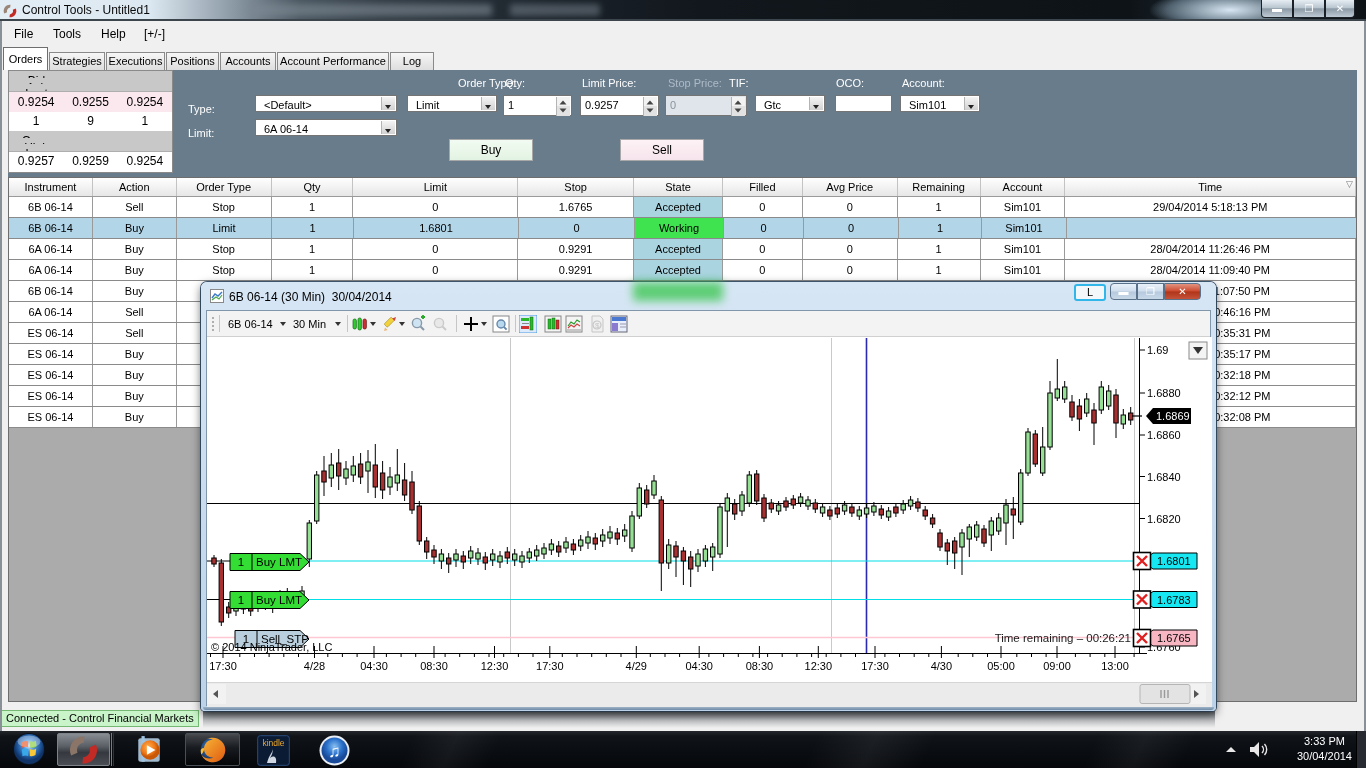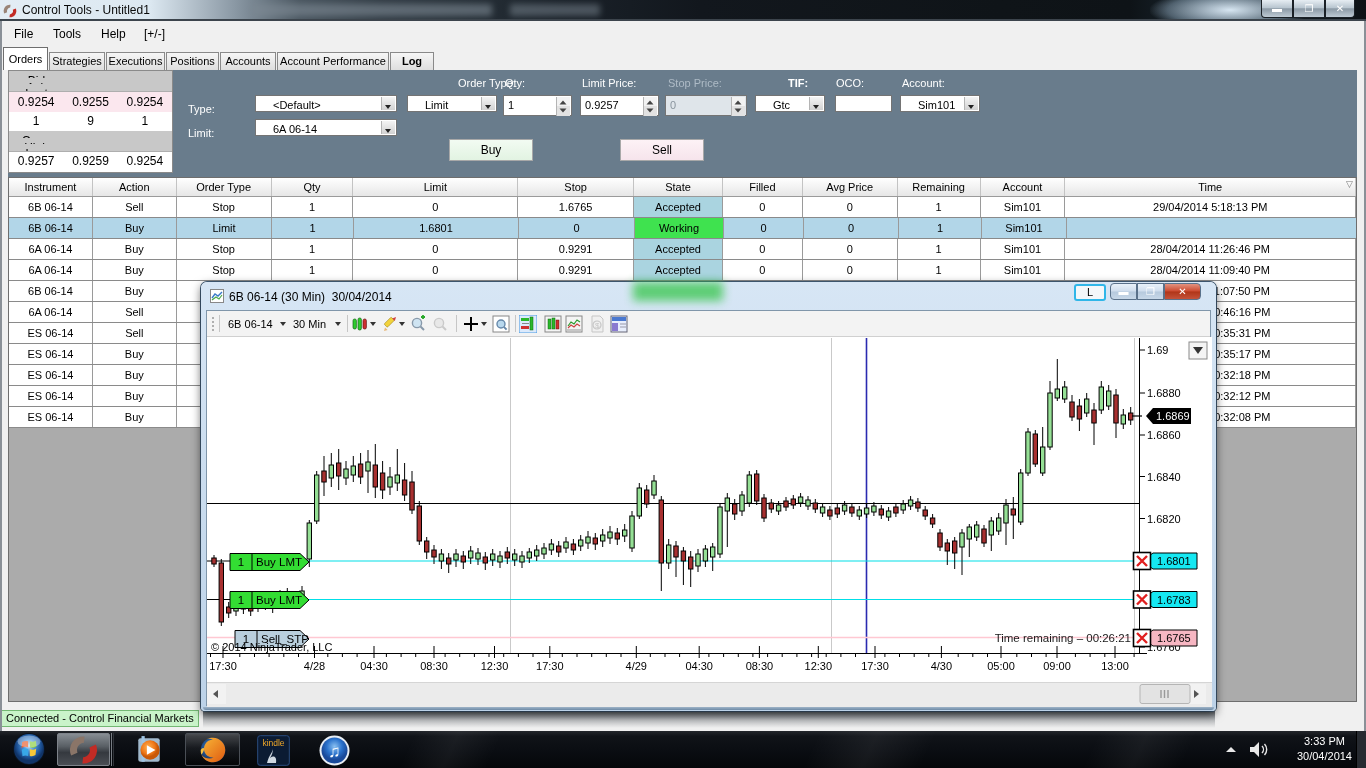--- a/index.html
+++ b/index.html
@@ -40,21 +40,21 @@
 #toppanel { position:absolute; left:8px; top:70px; width:1349px; height:107px; background:#697c8c; }
 #quote { position:absolute; left:0; top:0; width:165px; height:103px; background:#fff; border:1px solid #8a8a8a; font-size:12px; }
 .qrow { display:flex; text-align:center; }
 .qcell { width:55px; overflow:hidden; }
 .qhead { background:#c8c8c8; height:21px; line-height:21px; border-bottom:1px solid #aeaeae;flex-direction:column; }
 .qpink { background:#fbe7ee; height:20px; line-height:20px; }
 .qwhite { background:#fff; height:19px; line-height:19px; }
 .lblw { position:absolute; color:#fff; font-size:11px; }
 .lblg { position:absolute; color:#aebbc6; font-size:11px; }
 .combo { position:absolute; height:17px; background:#fff; border:1px solid #747474; font-size:11px;
-  line-height:19px; padding-left:17px; color:#000; }
+  line-height:19px; padding-left:8px; color:#000; }
 .combo .arr { position:absolute; right:1px; top:1px; bottom:1px; width:14px;
   background:linear-gradient(#f4f4f4,#d2d2d2); border-left:1px solid #b4b4b4; }
 .combo .arr:after { content:""; position:absolute; left:3px; top:8px; width:0; height:0; border:3.5px solid transparent; border-top:4.5px solid #222; }
 .spin { position:absolute; height:21px; background:#fff; border:1px solid #747474; font-size:11px; line-height:19px; padding-left:4px; }
 .ud2 { position:absolute; right:1px; top:1px; }
 .spin.dis { background:#dfe5ea; color:#8a959e; }
 .bigbtn { position:absolute; height:22px; width:84px; border:1px solid #a8a8a8; font-size:12px; text-align:center; line-height:20px; color:#000; }
 
 
 #otable { position:absolute; overflow:hidden; left:8px; top:177px; width:1349px; height:525px; background:#ababab; border:1px solid #6e6e6e; font-size:11px; }
@@ -128,21 +128,21 @@
   <span style="left:144px;">[+/-]</span>
 </div>
 
 <div id="tabstrip">
   <div class="tab active" style="left:3px; width:45px;">Orders</div>
   <div class="tab" style="left:49px; width:56px;">Strategies</div>
   <div class="tab" style="left:106px; width:59px;">Executions</div>
   <div class="tab" style="left:166px; width:53px;">Positions</div>
   <div class="tab" style="left:220px; width:56px;">Accounts</div>
   <div class="tab" style="left:277px; width:112px;">Account Performance</div>
-  <div class="tab" style="left:390px; width:44px;font-weight:bold;">Log</div>
+  <div class="tab" style="left:390px; width:44px;">Log</div>
 </div>
 
 <div id="toppanel">
   <div id="quote">
     <div class="qrow qhead">
         <div class="qcell">Bid</div>
         <div class="qcell">Ask</div>
         <div class="qcell">Last</div>
       </div>
     <div class="qrow qpink">
@@ -189,21 +189,21 @@
         <line x1="0.5" y1="0" x2="0.5" y2="19" stroke="#b4b4b4"></line>
       </svg></div>
   <div class="lblg" style="left:660px; top:7px;">Stop Price:</div>
   <div class="spin dis" style="left:657px; top:25px; width:82px;"><span>0</span><svg class="ud2" width="14" height="19" viewBox="0 0 14 19">
         <rect x="0" y="0" width="14" height="19" fill="#e2e2e2"></rect>
         <rect x="0" y="0" width="14" height="9" fill="#f2f2f2"></rect>
         <path d="M3.5 7.5 L10.5 7.5 L7 3.5 Z" fill="#444"></path>
         <path d="M3.5 11.5 L10.5 11.5 L7 15.5 Z" fill="#444"></path>
         <line x1="0.5" y1="0" x2="0.5" y2="19" stroke="#b4b4b4"></line>
       </svg></div>
-  <div class="lblw" style="left:780px; top:7px;font-weight:bold;">TIF:</div>
+  <div class="lblw" style="left:721px; top:7px;">TIF:</div>
   <div class="combo" style="left:747px; top:25px; width:70px;"><span>Gtc</span><div class="arr"></div></div>
   <div class="lblw" style="left:828px; top:7px;">OCO:</div>
   <div class="combo" style="left:827px; top:25px; width:57px;"></div>
   <div class="lblw" style="left:894px; top:7px;">Account:</div>
   <div class="combo" style="left:892px; top:25px; width:80px;"><span>Sim101</span><div class="arr"></div></div>
   <div class="bigbtn" style="left:441px; top:69px; background:linear-gradient(#f2fbf2,#e2f3e2);">Buy</div>
   <div class="bigbtn" style="left:612px; top:69px; background:linear-gradient(#fdf2f6,#f6e4ec);">Sell</div>
 </div>
 
 <div id="otable">

